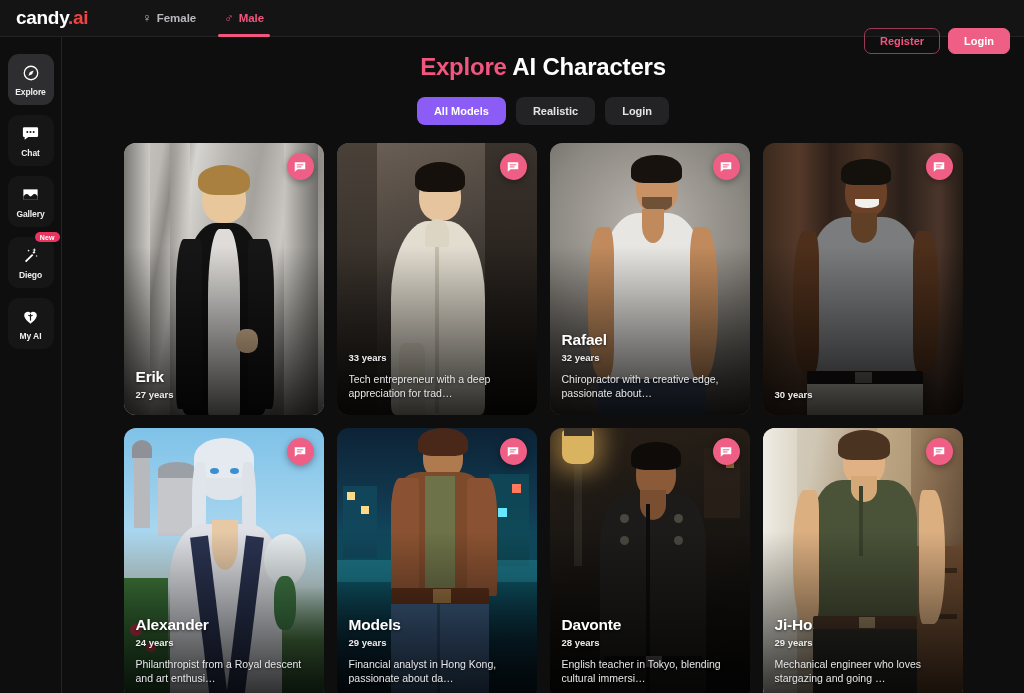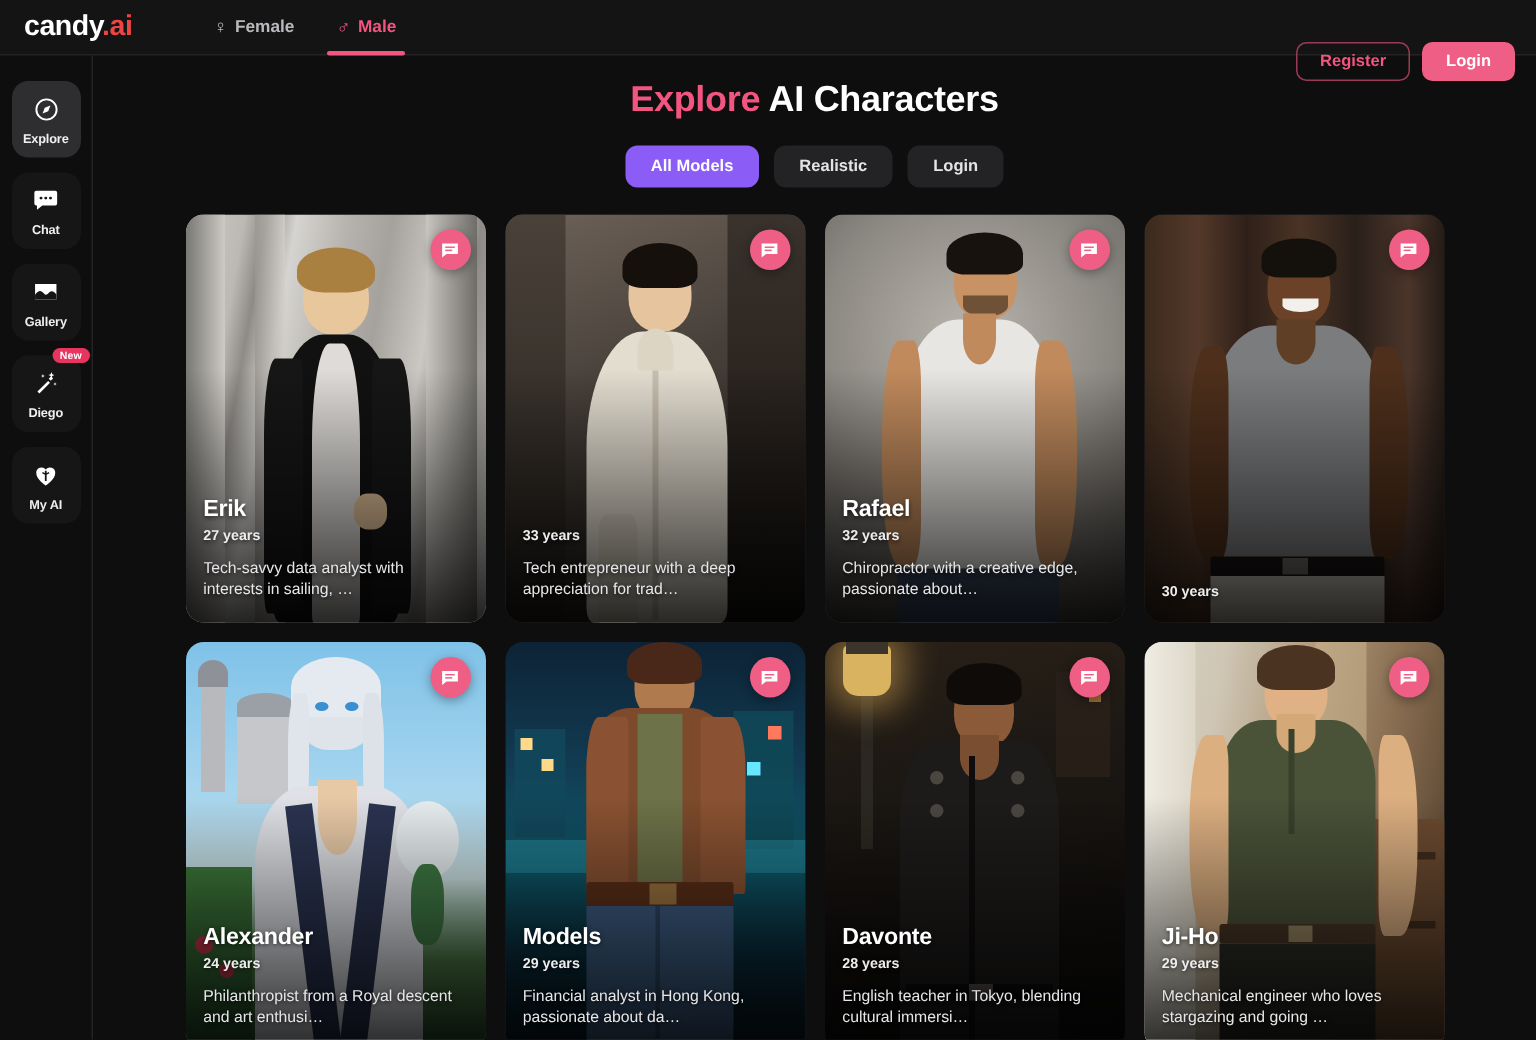--- a/index.html
+++ b/index.html
@@ -266,21 +266,20 @@
       <div class="chat-badge">
         <svg width="14" height="14" viewBox="0 0 24 24">
             <path d="M3 4h18v12H8l-5 4z" fill="#fff"></path>
             <rect x="6.5" y="7.4" width="11" height="1.7" fill="#ef5f85"></rect>
             <rect x="6.5" y="11" width="8" height="1.7" fill="#ef5f85"></rect>
           </svg>
       </div>
       <div class="card-info">
         <div class="c-name">Erik</div>
         <div class="c-age">27 years</div>
-        <div class="c-desc">Tech-savvy data analyst with interests in sailing, …</div>
       </div>
     </div>
 
     <div class="card">
       <div class="card-img ph">
         <div class="bg bg2"></div>
         <div class="deco" style="left:0;top:0;width:40px;height:100%;background:linear-gradient(180deg,#4a4139,#221e1a);"></div>
         <div class="deco" style="right:0;top:0;width:52px;height:100%;background:linear-gradient(180deg,#3a322c,#15120f);"></div>
         <div class="deco" style="left:82px;top:28px;width:42px;height:50px;background:#e6c49d;border-radius:48% 48% 44% 44%;"></div>
         <div class="deco" style="left:78px;top:19px;width:50px;height:30px;background:#15100c;border-radius:52% 52% 28% 28%;"></div>

